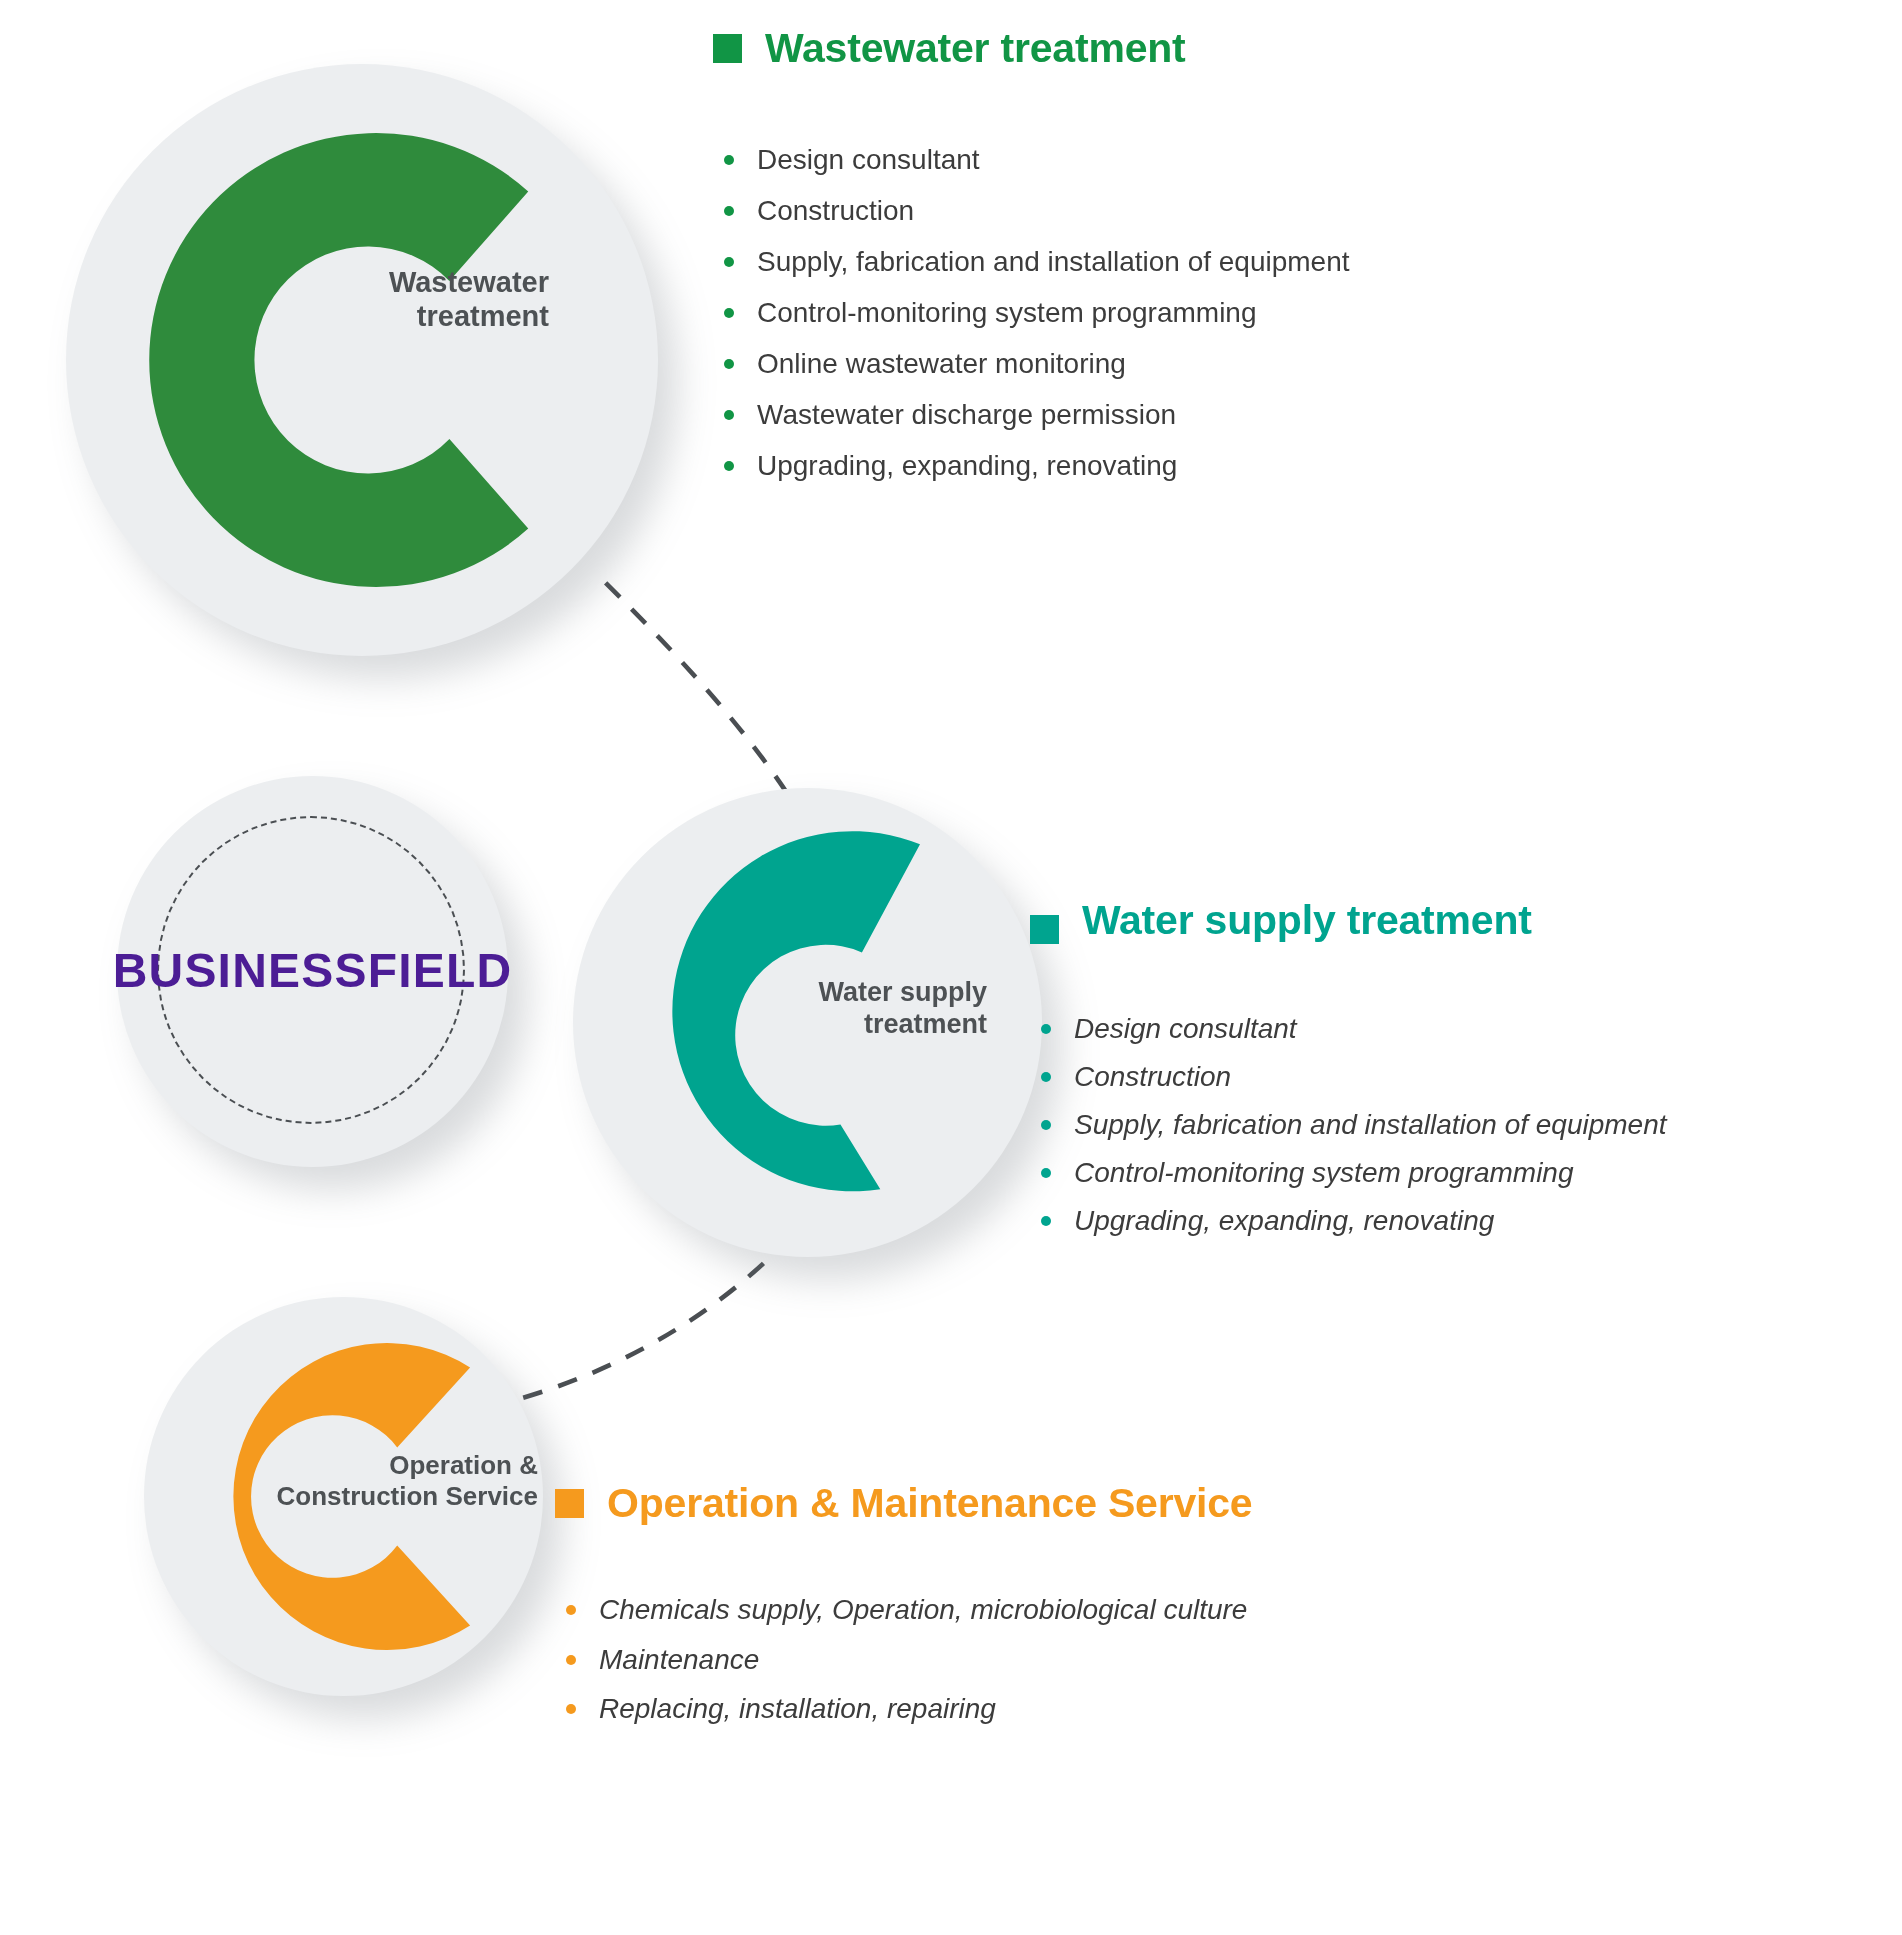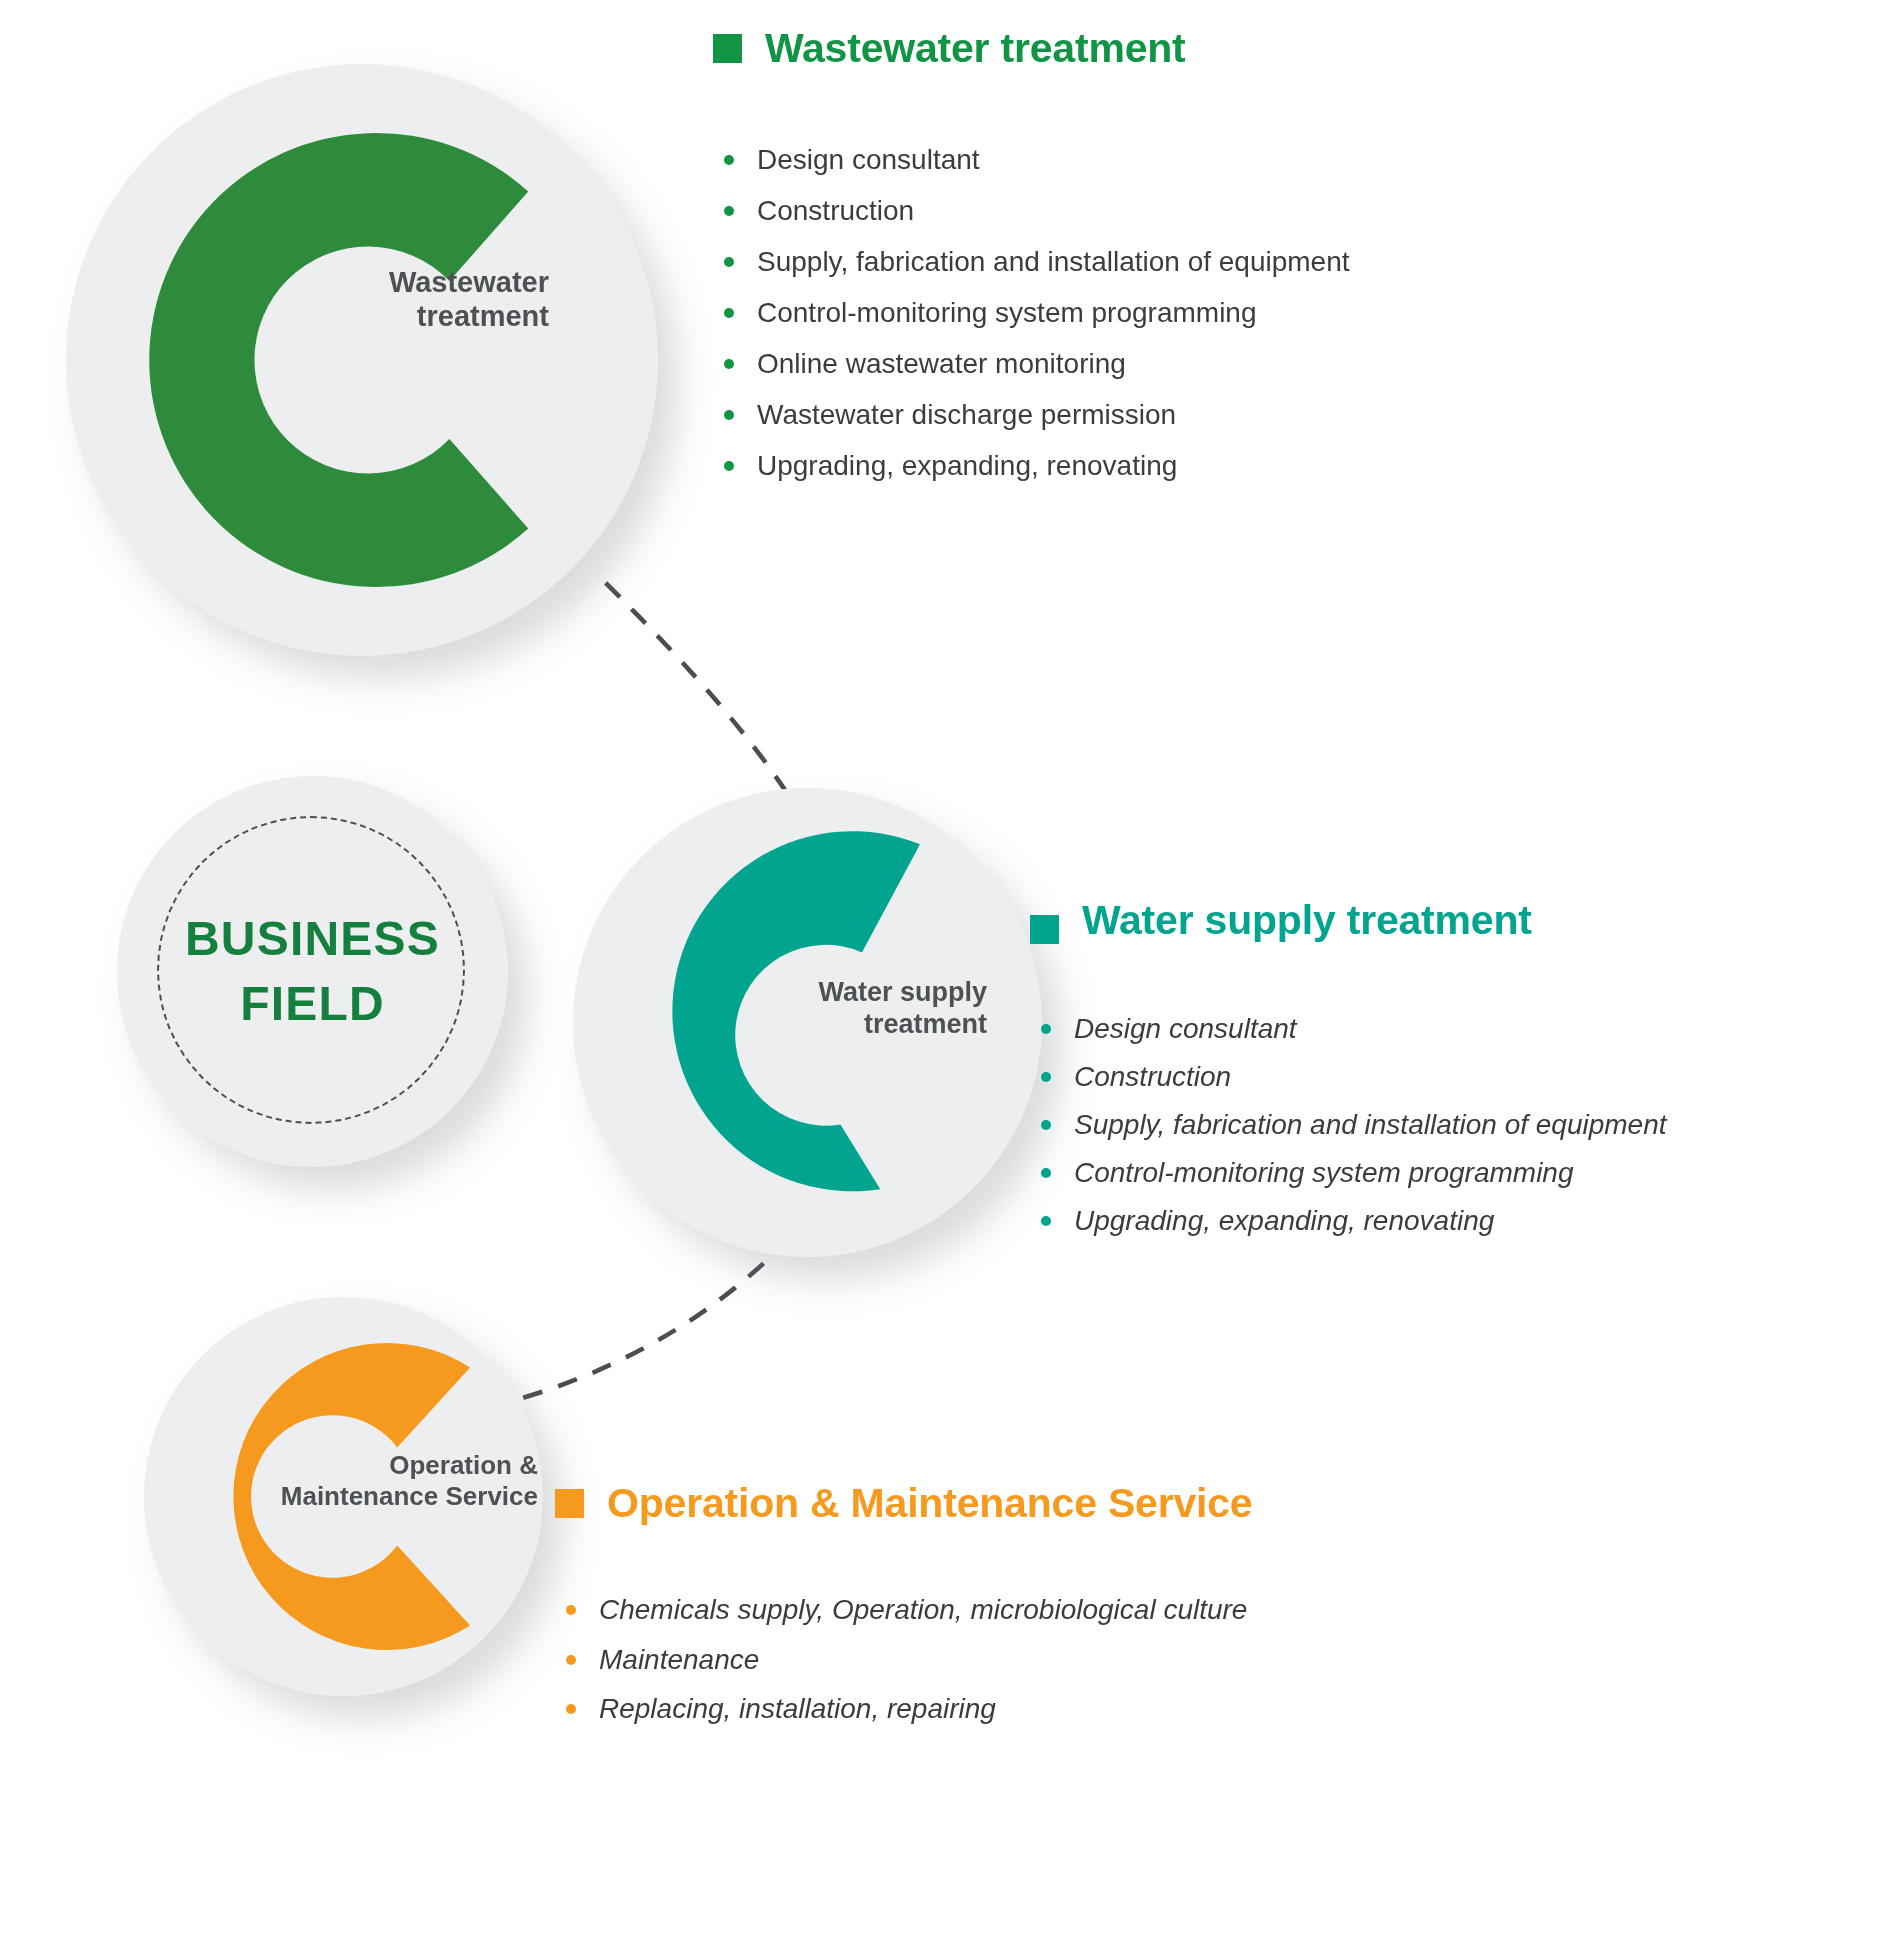--- a/index.html
+++ b/index.html
@@ -65,24 +65,24 @@
     border-radius: 50%;
     box-sizing: border-box;
   }
   #business-field .bf-text {
     position: absolute;
     left: 0;
     top: 0;
     width: 391px;
     height: 391px;
     display: flex;
-    flex-direction: column;
+    flex-direction: row;
     align-items: center;
     justify-content: center;
-    color: #15803d;
+    color: #4c1d95;
     font-size: 48px;
     font-weight: bold;
     letter-spacing: 1.2px;
     line-height: 1.35;
   }
 
   
   #circle-wastewater {
     left: 66px;
     top: 64px;
@@ -249,21 +249,21 @@
   <div class="node-circle" id="circle-operation">
     <svg class="donut-svg" viewBox="0 0 520 520">
       <path d="M 425.0,428.0
                A 200,200 0 1 1 425.0,92.0
                L 330.0,196.0
                A 106,106 0 1 0 330.0,324.0
                Z" fill="#f59a1e"></path>
     </svg>
     <div class="node-label">
       <span>Operation &amp;</span><br>
-      <span>Maintenance Service</span>
+      <span>Construction Service</span>
     </div>
   </div>
 
   <div class="section" id="section-wastewater">
     <div class="section-heading">
       <span class="heading-swatch"></span>
       <span>Wastewater treatment</span>
     </div>
     <ul class="bullet-list">
       <li><span class="dot"></span><span>Design consultant</span></li>

